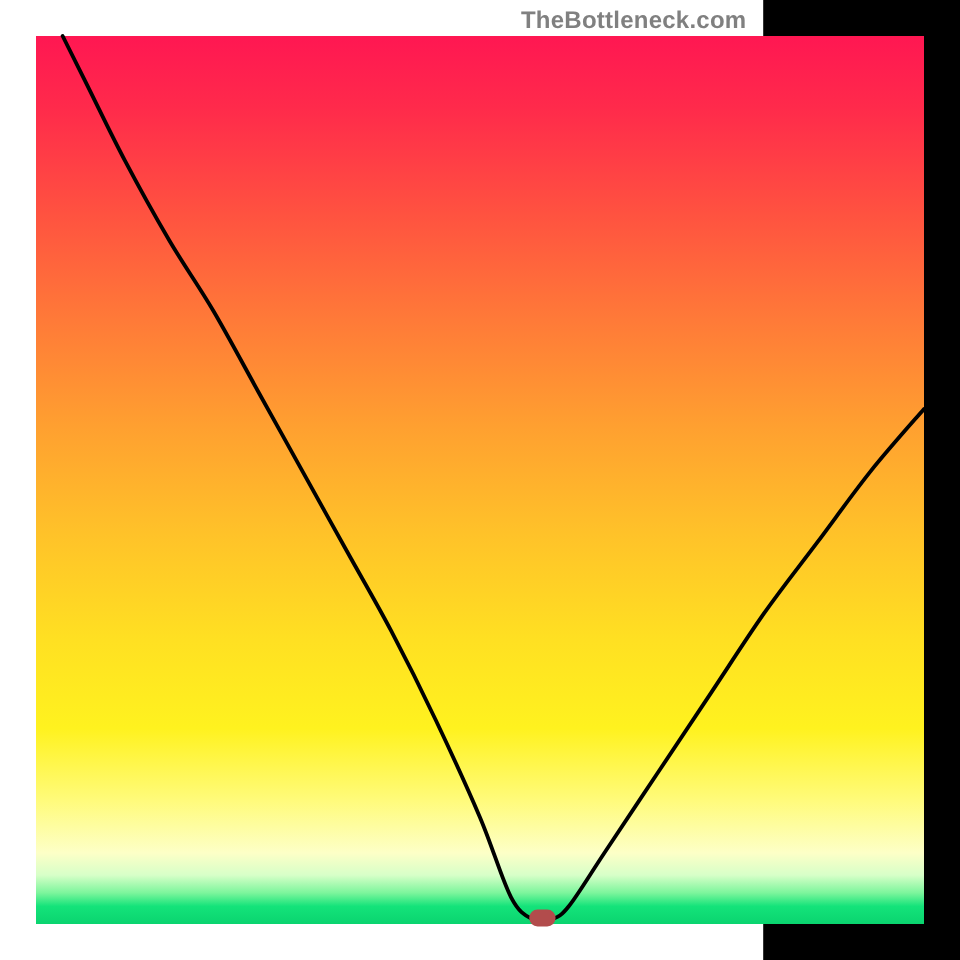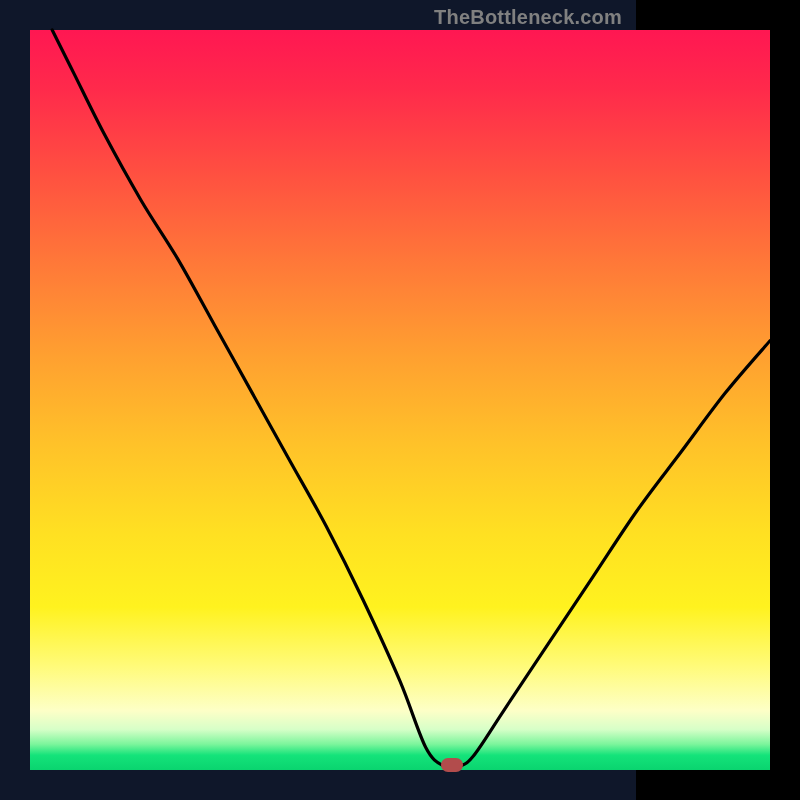--- a/index.html
+++ b/index.html
@@ -1,21 +1,21 @@
 <!DOCTYPE html>
 <html><head>
 <meta charset="utf-8">
 <style>
   * { margin: 0; padding: 0; box-sizing: border-box; }
   html, body { width: 800px; height: 800px; background: #000; overflow: hidden; }
   .stage {
     position: relative;
     width: 636px;
     height: 800px;
-    background: #0f172a;
+    background: #ffffff;
     text-align: center;
   }
   .plot {
     position: absolute;
     left: 30px;
     top: 30px;
     width: 740px;
     height: 740px;
     
     background: linear-gradient(

